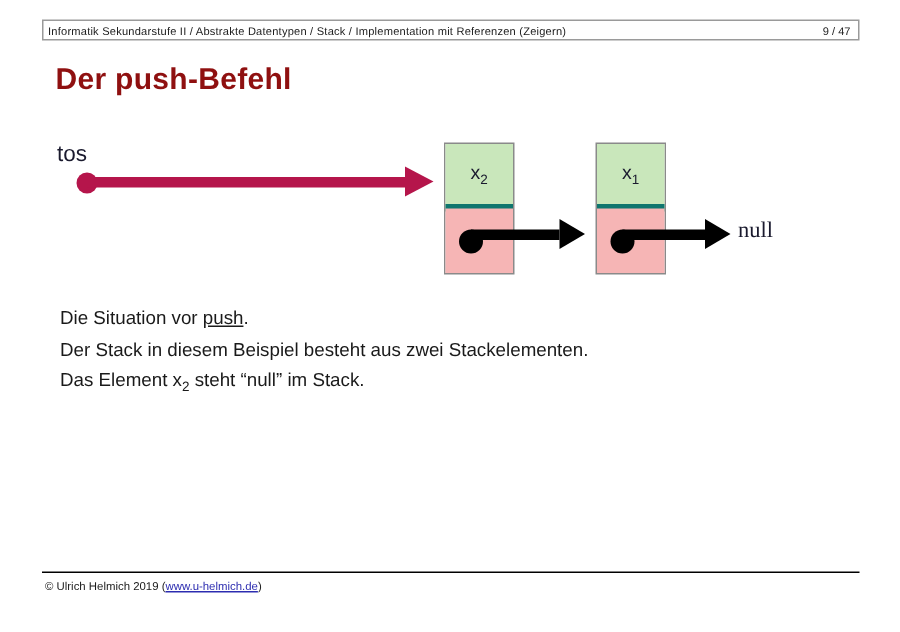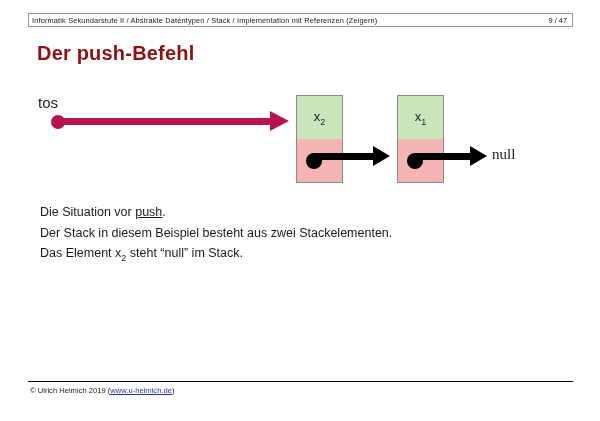--- a/index.html
+++ b/index.html
@@ -110,21 +110,21 @@
     box-sizing: border-box;
     background: #ffffff;
   }
   .node .cell-top {
     position: absolute;
     left: 0;
     top: 0;
     right: 0;
     height: 45px;
     background: #c9e7bb;
-    border-bottom: 1px solid #0f766e;
+    border-bottom: 5px solid #0f766e;
     box-sizing: border-box;
     display: flex;
     align-items: center;
     justify-content: center;
   }
   .node .cell-bottom {
     position: absolute;
     left: 0;
     bottom: 0;
     right: 0;

